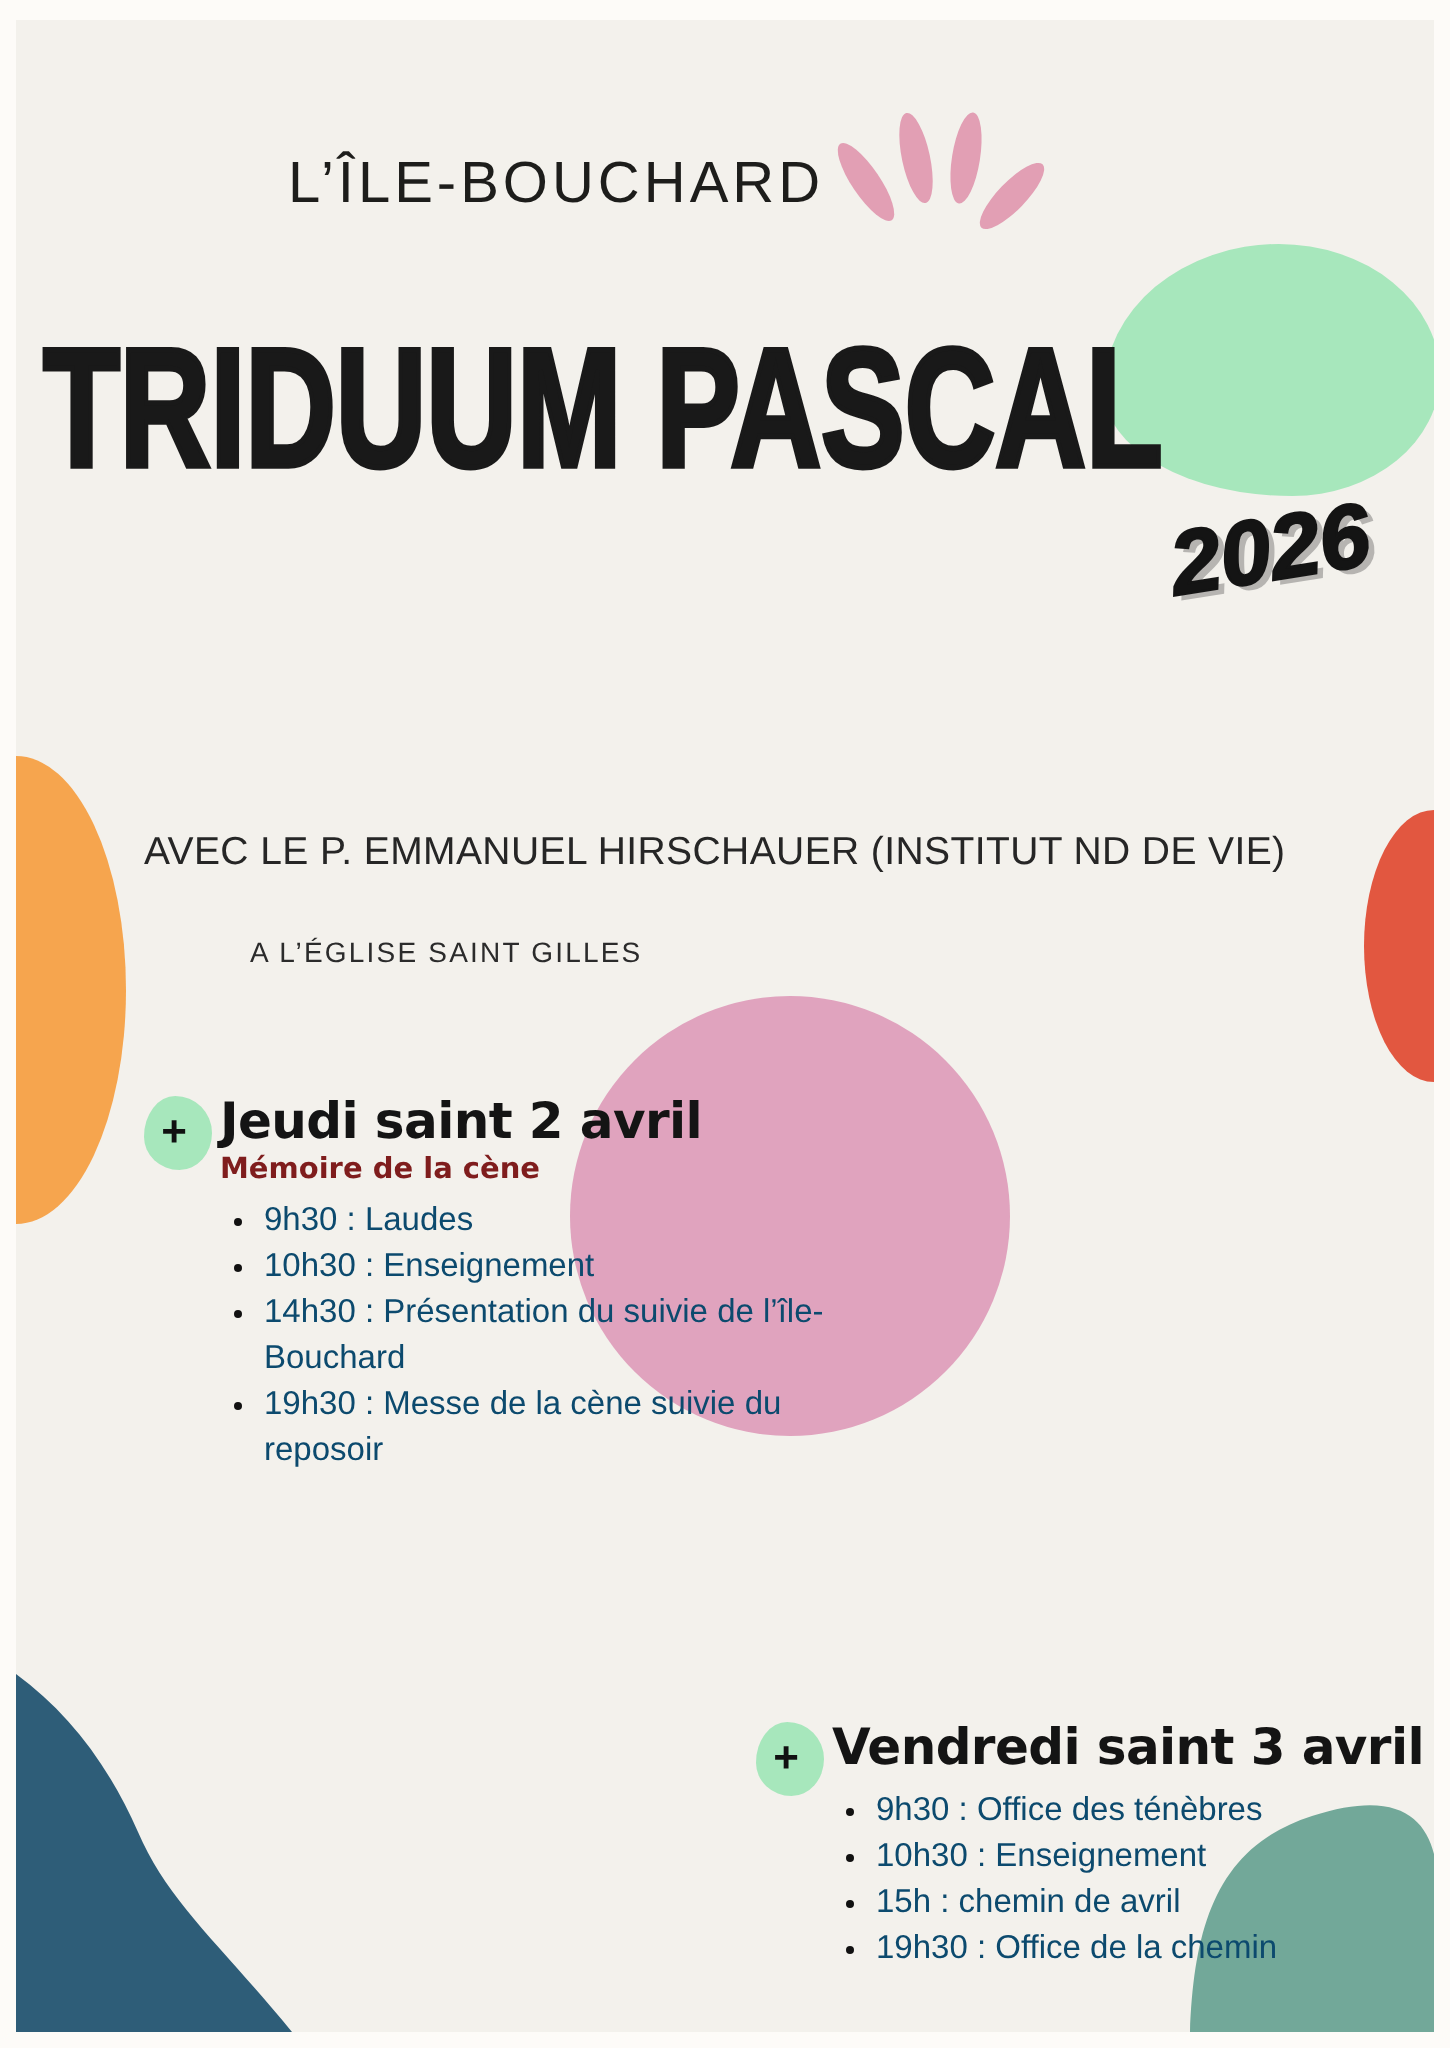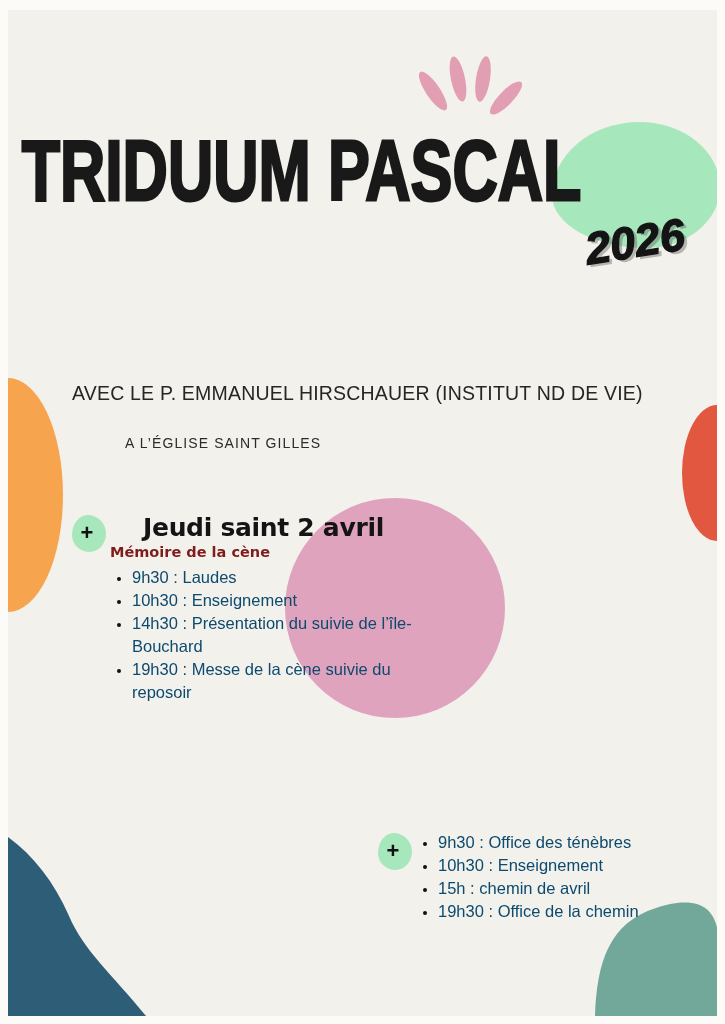--- a/index.html
+++ b/index.html
@@ -42,21 +42,21 @@
   .location{position:absolute;left:117px;top:274px;font-size:14px;letter-spacing:1.1px;color:#2B2B2B;}
   
   .section{position:absolute;width:312px;}
   .plus-blob{position:absolute;left:0;top:2px;width:34px;height:37px;background:#A7E7BC;
     border-radius:46% 54% 48% 52% / 55% 50% 50% 45%;
     display:flex;align-items:center;justify-content:center;
     font-weight:700;font-size:22px;color:#111;}
   .plus-blob span{transform:translate(-2px,-1px);}
   .sec-content{margin-left:38px;}
   .sec-title{margin:0;font-family:"DejaVu Sans","Liberation Sans",sans-serif;
-    font-size:25px;font-weight:700;line-height:30px;color:#141414;letter-spacing:-0.3px;white-space:nowrap;text-align:right;}
+    font-size:25px;font-weight:700;line-height:30px;color:#141414;letter-spacing:-0.3px;white-space:nowrap;}
   .sec-sub{font-family:"DejaVu Sans","Liberation Sans",sans-serif;
     font-size:14.5px;font-weight:700;line-height:18px;color:#7f1d1d;}
   .sec-list{margin:5px 0 0 0;padding:0 0 0 22px;list-style:disc;width:282px;}
   .sec-list li{font-size:16.5px;line-height:23px;color:#0c4a6e;}
   .sec-list li::marker{color:#111;font-size:0.85em;}
   .sec-jeudi{left:64px;top:336px;}
   .sec-vendredi{left:370px;top:458px;}
   .z{position:relative;z-index:2;}
 </style>
 </head>
@@ -72,20 +72,21 @@
     <path d="M0,827 C26,846 46,872 61,906 C76,941 103,963 138,1006 L0,1006 Z" fill="#2E5D78"></path>
     <path d="M587,1006 C589,952 601,913 648,898 C688,885 704,897 709,917 L709,1006 Z" fill="#72A899"></path>
   </svg>
   <div>
     <div class="petal petal1"></div>
     <div class="petal petal2"></div>
     <div class="petal petal3"></div>
     <div class="petal petal4"></div>
   </div>
 
+  <div class="brand z">L’ÎLE-BOUCHARD</div>
   <div class="main-title z">TRIDUUM PASCAL</div>
   <div class="year z">2026</div>
   <div class="byline z">AVEC LE P. EMMANUEL HIRSCHAUER (INSTITUT ND DE VIE)</div>
   <div class="location z">A L’ÉGLISE SAINT GILLES</div>
 
   <div class="section sec-jeudi z">
     <div class="plus-blob">
         <span>+</span>
       </div>
     <div class="sec-content">
@@ -98,20 +99,21 @@
         <li>19h30 : Messe de la cène suivie du reposoir</li>
       </ul>
     </div>
   </div>
 
   <div class="section sec-vendredi z">
     <div class="plus-blob">
         <span>+</span>
       </div>
     <div class="sec-content">
+      <h2 class="sec-title">Vendredi saint 3 avril</h2>
       <ul class="sec-list">
         <li>9h30 : Office des ténèbres</li>
         <li>10h30 : Enseignement</li>
         <li>15h : chemin de avril</li>
         <li>19h30 : Office de la chemin</li>
       </ul>
     </div>
   </div>
 
 </div>

